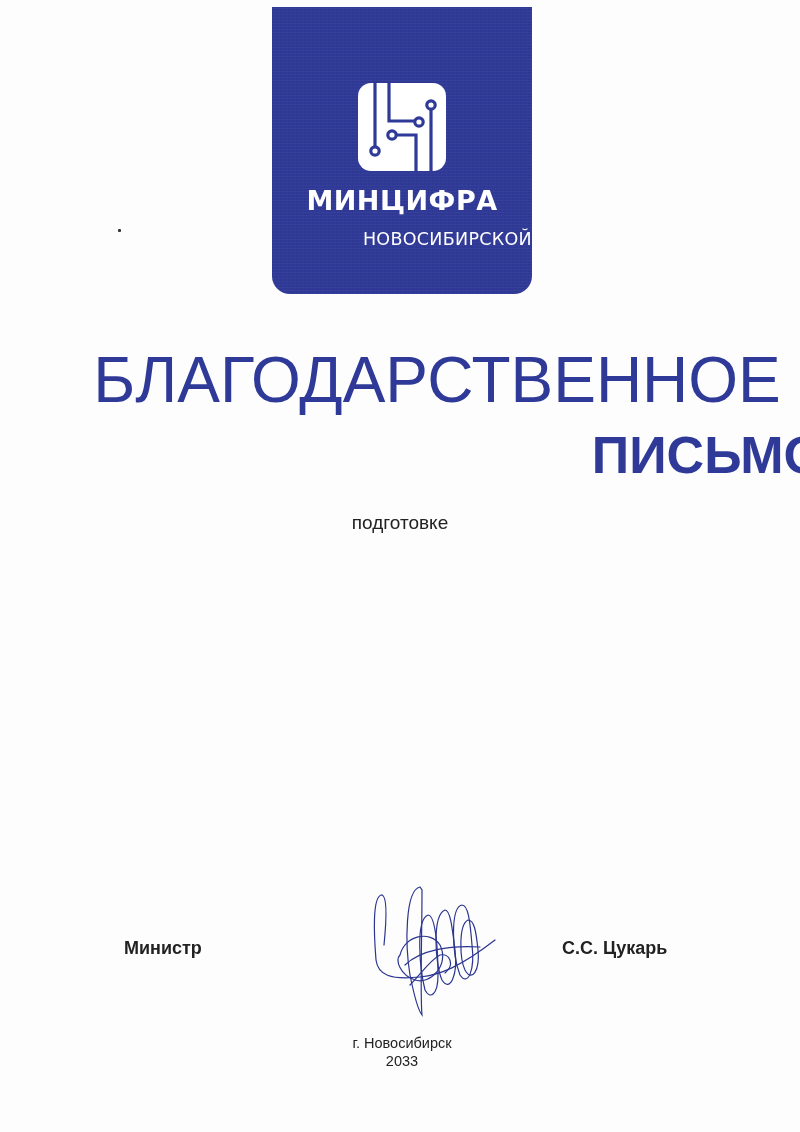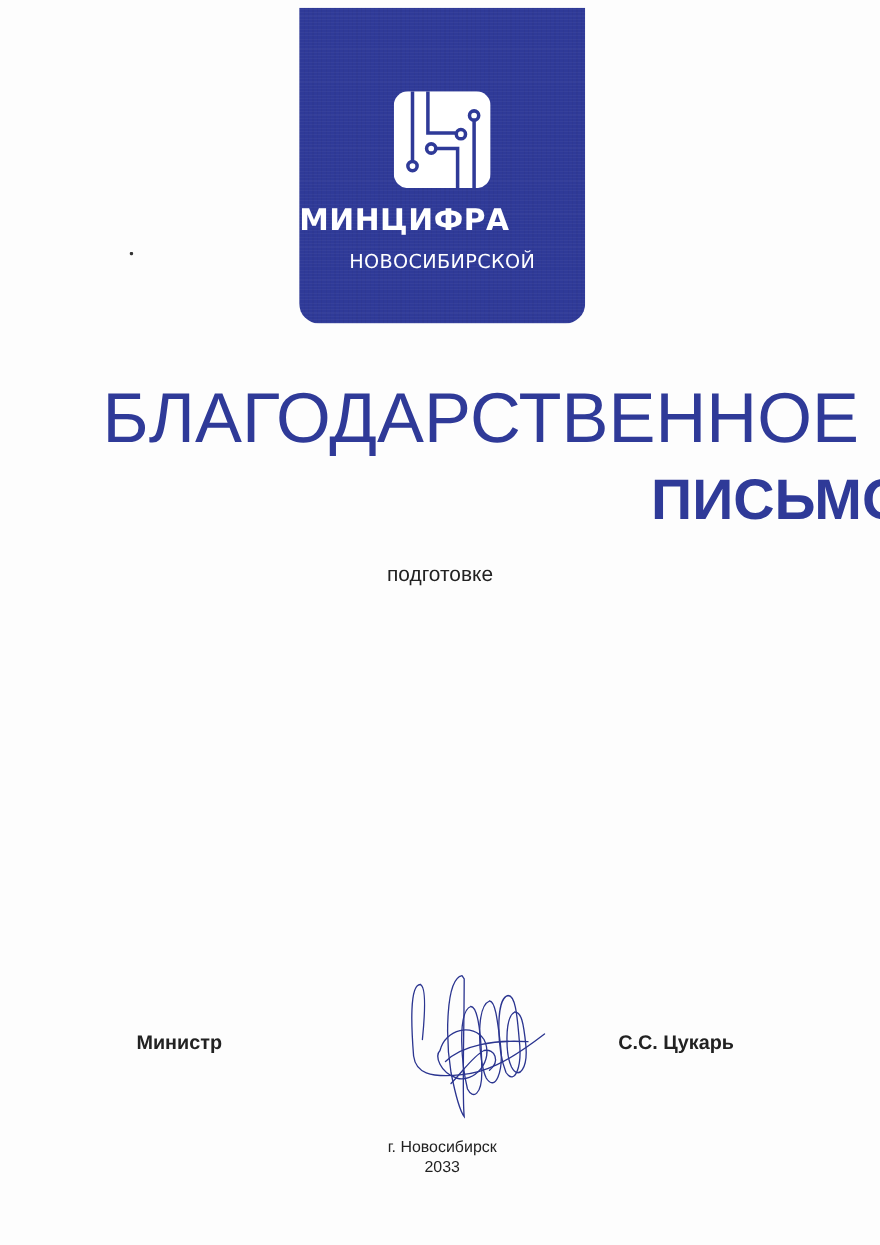--- a/index.html
+++ b/index.html
@@ -12,26 +12,26 @@
   .logo-block {
     position: absolute; left: 272px; top: 7px; width: 260px; height: 287px;
     background: #2f3a98;
     border-radius: 0 0 18px 18px;
     background-image:
       repeating-linear-gradient(0deg, rgba(255,255,255,0.03) 0 1px, transparent 1px 3px),
       repeating-linear-gradient(90deg, rgba(0,0,0,0.03) 0 1px, transparent 1px 4px);
   }
   .logo-icon { position: absolute; left: 86px; top: 76px; width: 88px; height: 88px; }
   .logo-title {
-    position: absolute; left: 0; width: 100%; top: 178px; text-align: left;
+    position: absolute; left: 0; width: 100%; top: 178px; text-align: center;
     color: #fff; font-weight: bold; font-size: 27px; letter-spacing: 0.5px;
     font-family: "DejaVu Sans", sans-serif;
   }
   .logo-sub {
-    position: absolute; left: 0; width: 100%; text-align: center;
+    position: absolute; left: 0; width: 100%; text-align: right;
     color: #fff; font-size: 17.5px; letter-spacing: 0.3px;
     font-family: "DejaVu Sans", sans-serif; line-height: 18px;
   }
   .logo-sub.l1 { top: 223px; }
   .logo-sub.l2 { top: 241px; }
   .speck { position: absolute; left: 118px; top: 229px; width: 3px; height: 3px; background: #333; border-radius: 1px; }
 
   .title1 {
     position: absolute; left: 0; width: 100%; top: 345px; text-align: center;
     color: #2f3a98; font-size: 64px; line-height: 70px; letter-spacing: 0px;

